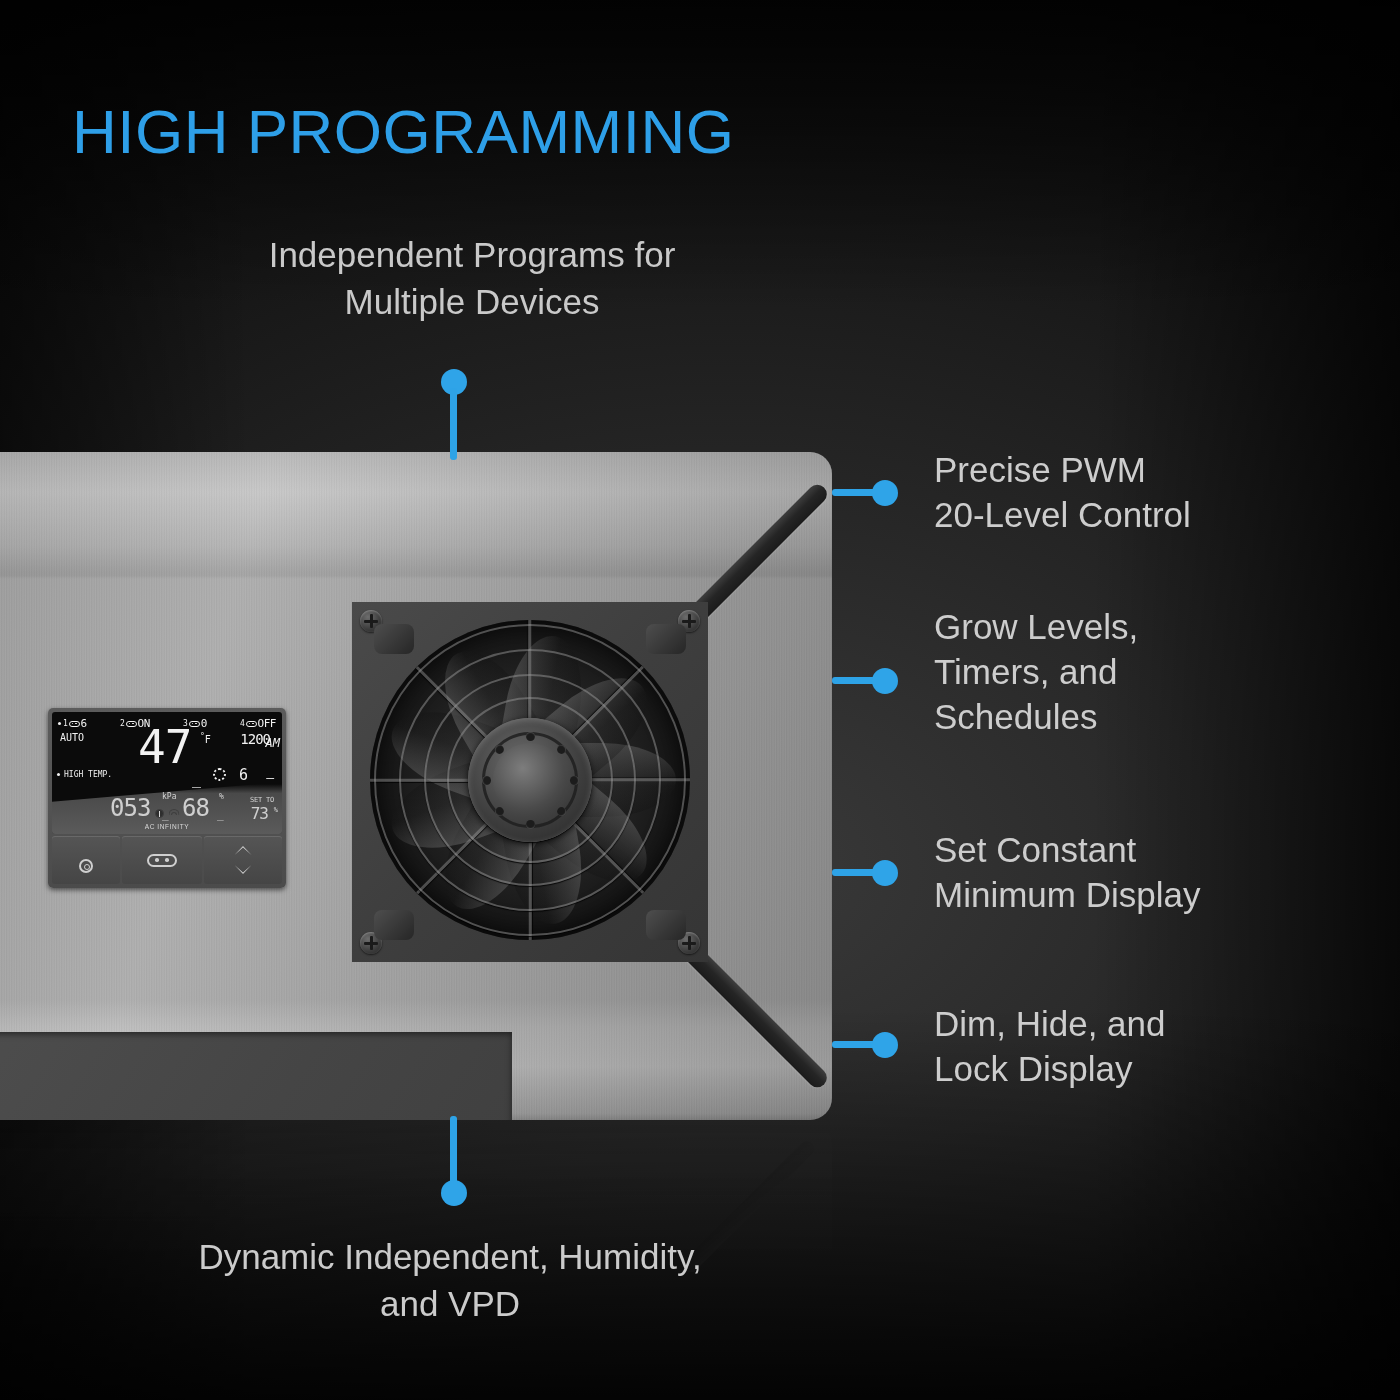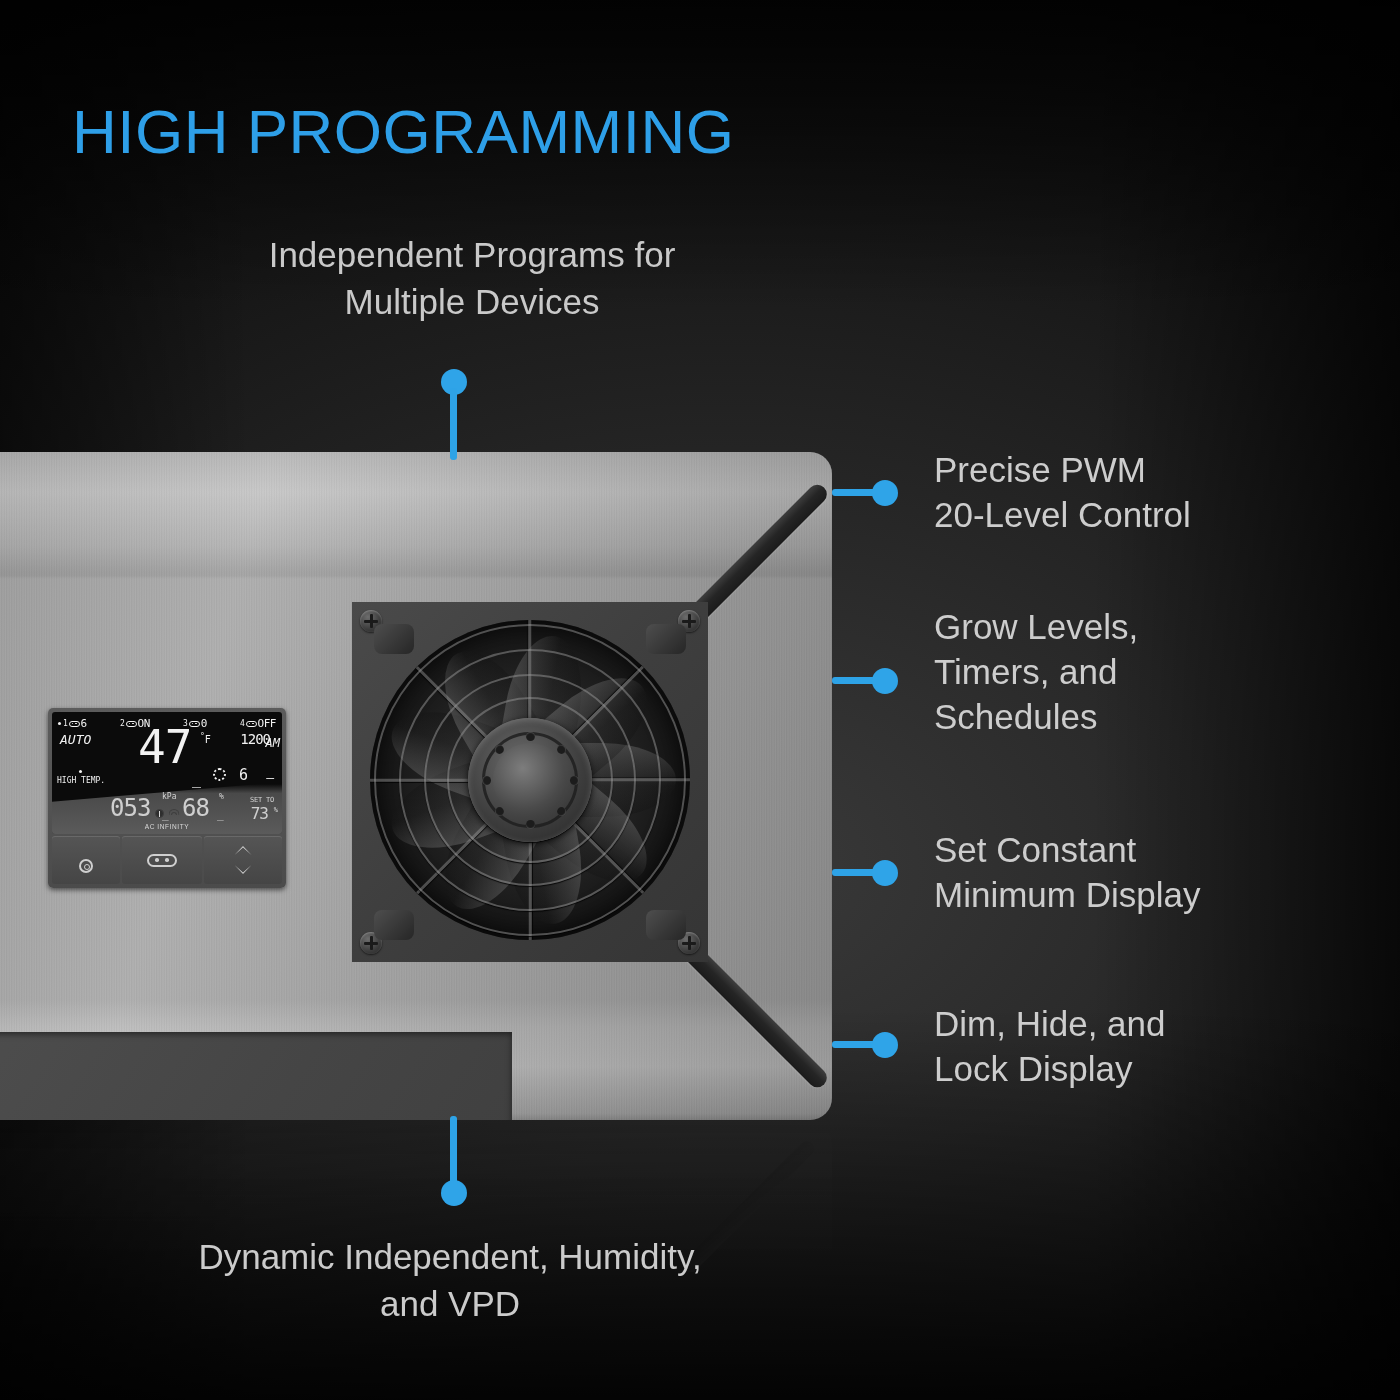--- a/index.html
+++ b/index.html
@@ -193,22 +193,22 @@
     display:inline-block; width:11px; height:6px; border:1.2px solid #f2f2f2;
     border-radius:3px; position:relative;
   }
   .plug-ico::before, .plug-ico::after {
     content:""; position:absolute; top:1.2px; width:1.6px; height:1.6px;
     background:#f2f2f2; border-radius:50%;
   }
   .plug-ico::before { left:2px; } .plug-ico::after { right:2px; }
   .port-val { font-size:11px; letter-spacing:-.5px; }
 
-  #lcd-auto  { position:absolute; left:8px; top:20px; font-size:13px; letter-spacing:0px;font-style:italic; }
-  #lcd-alert { position:absolute; left:5px; top:58px; font-size:8px; display:flex; align-items:center; gap:3px;flex-direction:column; }
+  #lcd-auto  { position:absolute; left:8px; top:20px; font-size:10px; letter-spacing:0px; }
+  #lcd-alert { position:absolute; left:5px; top:58px; font-size:8px; display:flex; align-items:center; gap:3px; }
   #lcd-alert .port-dot { width:3px; height:3px; }
 
   #lcd-temp {
     position:absolute; left:86px; top:14px;
     font-size:46px; line-height:.92; letter-spacing:-1px; font-weight:400;
   }
   #lcd-temp-unit { position:absolute; left:148px; top:20px; font-size:10px; }
   #lcd-temp-unit sup { font-size:8px; }
   #lcd-temp-dash { position:absolute; left:140px; top:58px; font-size:15px; }
 

